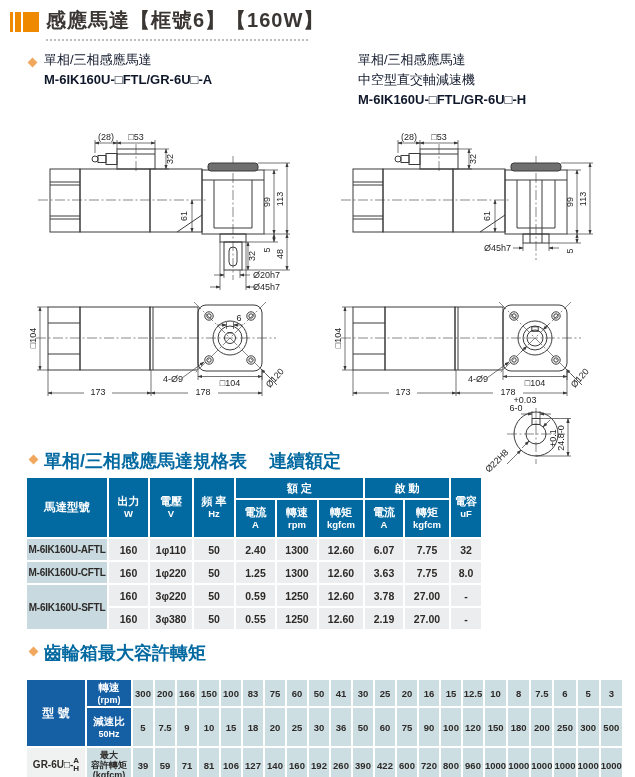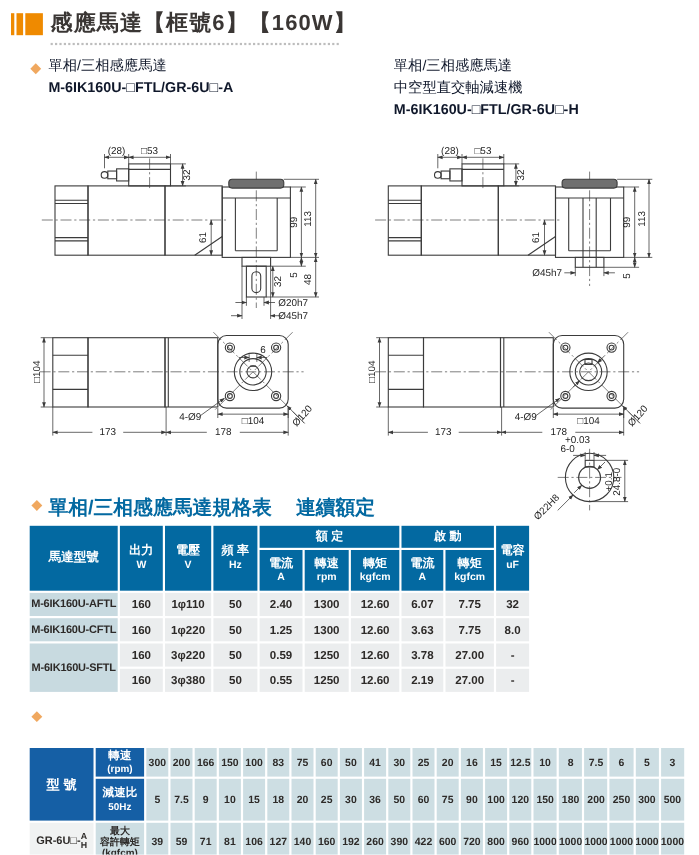--- a/index.html
+++ b/index.html
@@ -400,20 +400,21 @@
           <td>1250</td>
           <td>12.60</td>
           <td>2.19</td>
           <td>27.00</td>
           <td>-</td>
         </tr>
   </tbody>
     </table>
 
   <div class="abs diamond" style="left:30px;top:648px"></div>
+  <div class="abs sect" style="left:44px;top:641px">齒輪箱最大容許轉矩</div>
 
   <table class="abs gear" style="left:25px;top:678px">
     <colgroup>
         <col style="width:58px">
         <col style="width:44px">
       <col style="width:20px">
         <col style="width:20px">
         <col style="width:20px">
         <col style="width:20px">
         <col style="width:20px">

